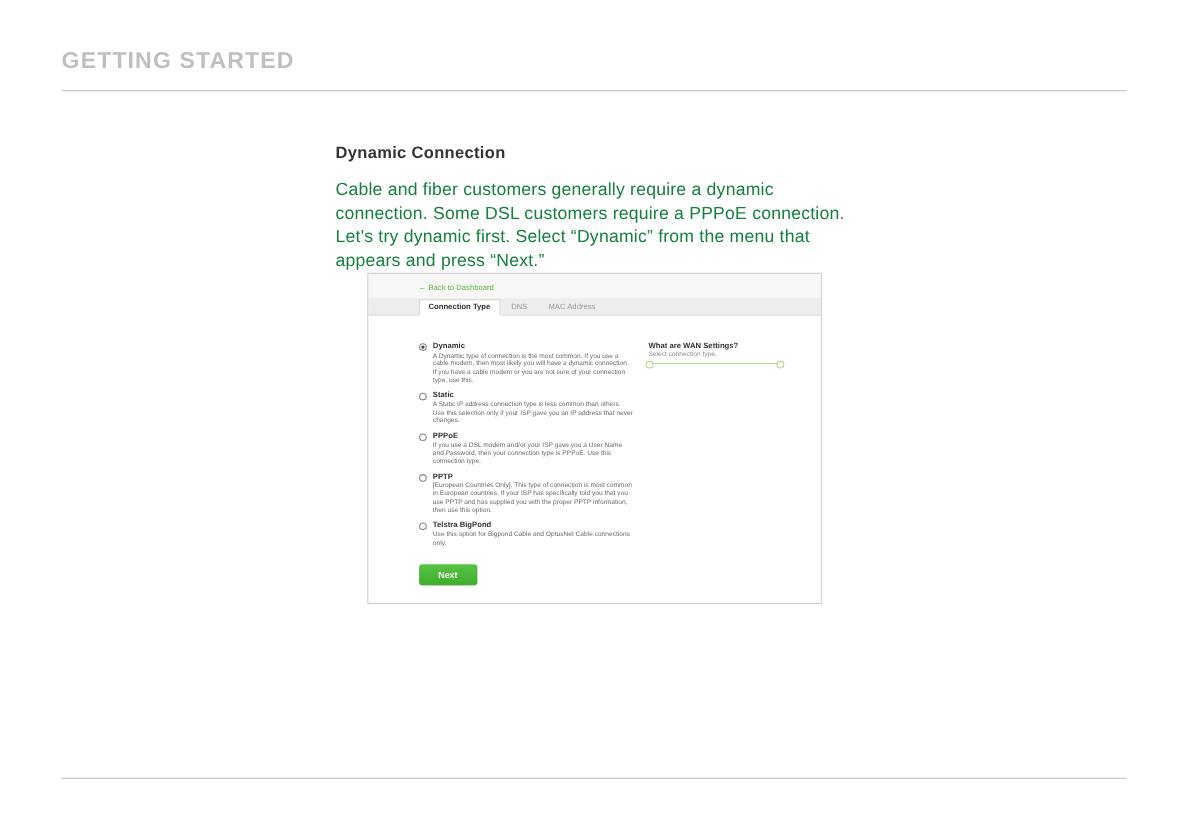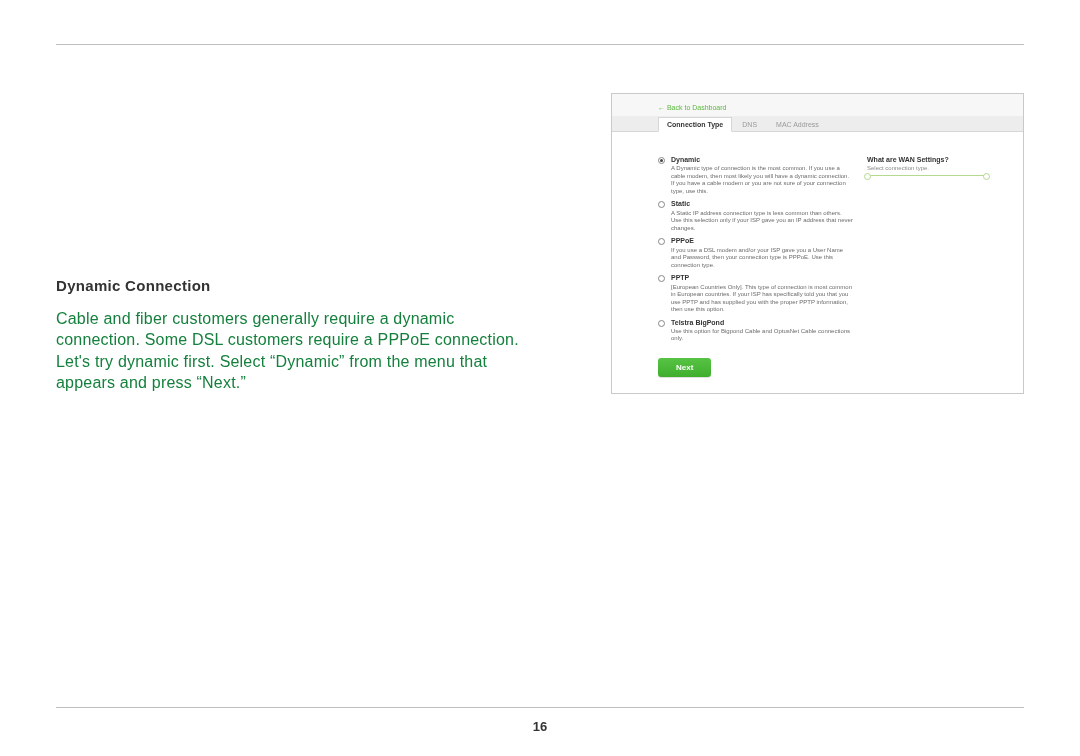--- a/index.html
+++ b/index.html
@@ -19,21 +19,22 @@
     padding-bottom: 14px;
   }
   .hr-top {
     border: none;
     border-top: 1px solid #bfbfbf;
     margin-bottom: 48px;
   }
   .content-row {
     display: flex;
     justify-content: space-between;
-    align-items: flex-end;
+    align-items: center;
+    flex-direction: column;
   }
   .left-col {
     width: 470px;
   }
   .sub-heading {
     font-size: 15px;
     font-weight: 700;
     color: #333;
     margin-bottom: 14px;
     letter-spacing: 0.3px;
@@ -195,20 +196,21 @@
     text-align: center;
     font-size: 13px;
     font-weight: 700;
     color: #333;
   }
 </style>
 </head>
 <body>
 
 <div class="page">
+  <div class="page-title">GETTING STARTED</div>
   <hr class="hr-top">
 
   <div class="content-row">
     <div class="left-col">
       <div class="sub-heading">Dynamic Connection</div>
       <div class="body-text">Cable and fiber customers generally require a dynamic connection. Some DSL customers require a PPPoE connection. Let's try dynamic first. Select “Dynamic” from the menu that appears and press “Next.”</div>
     </div>
 
     <div class="panel">
       <span class="back-link">← Back to Dashboard</span>
@@ -268,14 +270,13 @@
         <div class="sidebar">
           <div class="sidebar-title">What are WAN Settings?</div>
           <div class="sidebar-sub">Select connection type.</div>
           <div class="callout-line"></div>
         </div>
       </div>
     </div>
   </div>
 
   <hr class="hr-bottom">
-  <div class="page-number">16</div>
 </div>
 
 </body></html>

